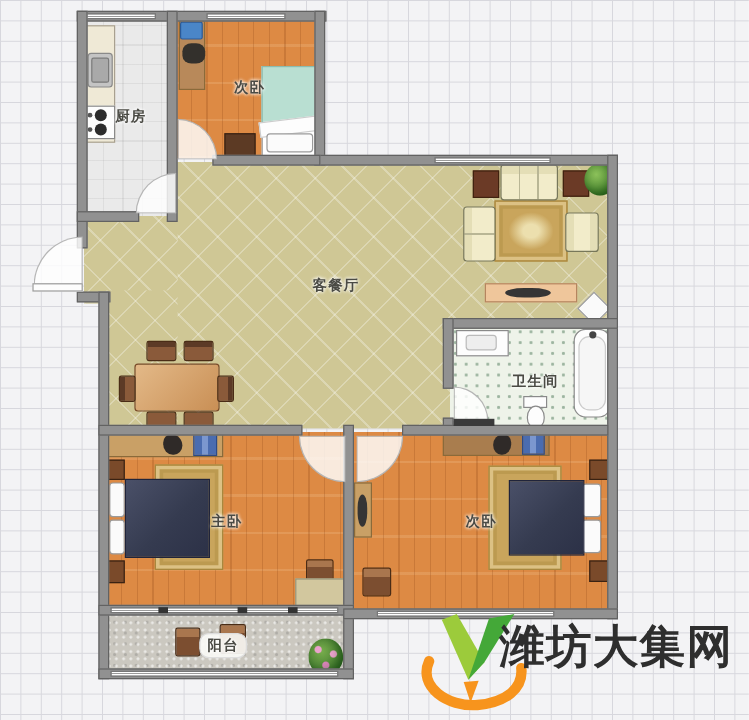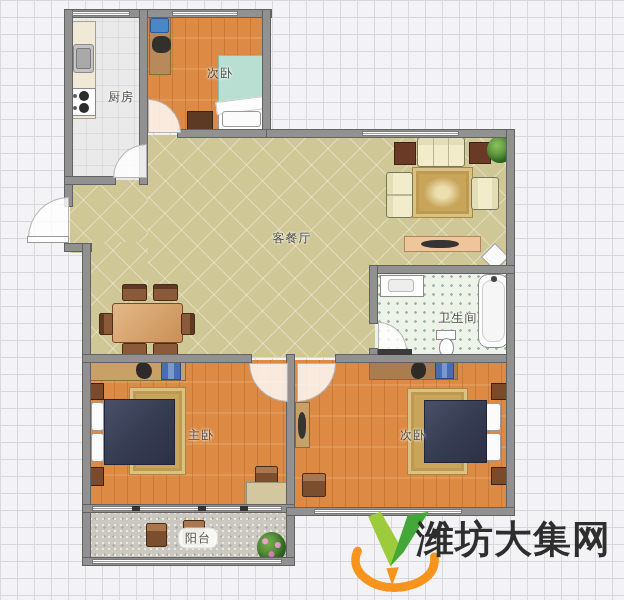--- a/index.html
+++ b/index.html
@@ -44,22 +44,22 @@
   .woodfurn{background:#c9a066;border:1px solid #8a6a3a;}
   .darkfurn{background:#5c3a24;border:1px solid #3a2212;}
   .stool{background:linear-gradient(#a9764e 0 30%,#7c4e30 30%);border:1px solid #4a2c16;border-radius:2px;}
   .chair{background:linear-gradient(#5c3a26 0 4px,#8a5a3a 4px);border:1px solid #4a2c16;border-radius:2px;}
   .table{background:linear-gradient(135deg,#e3b988,#c98f55);border:1px solid #7a4a28;border-radius:3px;}
   .plant{border-radius:50%;background:radial-gradient(circle at 38% 35%,#8cc15a,#3d7a28 75%);box-shadow:inset -3px -3px 7px rgba(0,50,0,.45);}
   .plant-pink{background-image:radial-gradient(circle at 28% 30%,#eaa2cc 2.5px,transparent 3.5px),radial-gradient(circle at 72% 42%,#eaa2cc 2.5px,transparent 3.5px),radial-gradient(circle at 50% 72%,#d884b8 2.5px,transparent 3.5px),radial-gradient(circle at 38% 35%,#77ad4c,#39702a 75%);}
   .white-appl{background:#fdfdfd;border:1px solid #8a8a8a;}
   .tv{background:#353535;border-radius:2px;}
   
-  .label{color:#4a4a44;font-size:12px;font-weight:normal;letter-spacing:1px;white-space:nowrap;
-    transform:translate(-50%,-50%);text-shadow:0 0 3px #fff,0 0 3px #fff;margin-left:12px;}
+  .label{color:#4a4a44;font-size:12px;font-weight:bold;letter-spacing:1px;white-space:nowrap;
+    transform:translate(-50%,-50%);text-shadow:0 0 3px #fff,0 0 3px #fff;}
   .label-pill{background:rgba(250,250,246,.92);border:1px solid #ddd;border-radius:8px;padding:1px 6px;}
   
   .wm-title{color:#2e2e2e;font-size:38px;font-weight:900;letter-spacing:1px;white-space:nowrap;}
   .wm-sub{color:#9b9b9b;font-size:13px;font-weight:bold;letter-spacing:1px;white-space:nowrap;}
 </style>
 </head>
 <body>
 
 <div id="canvas">
 

